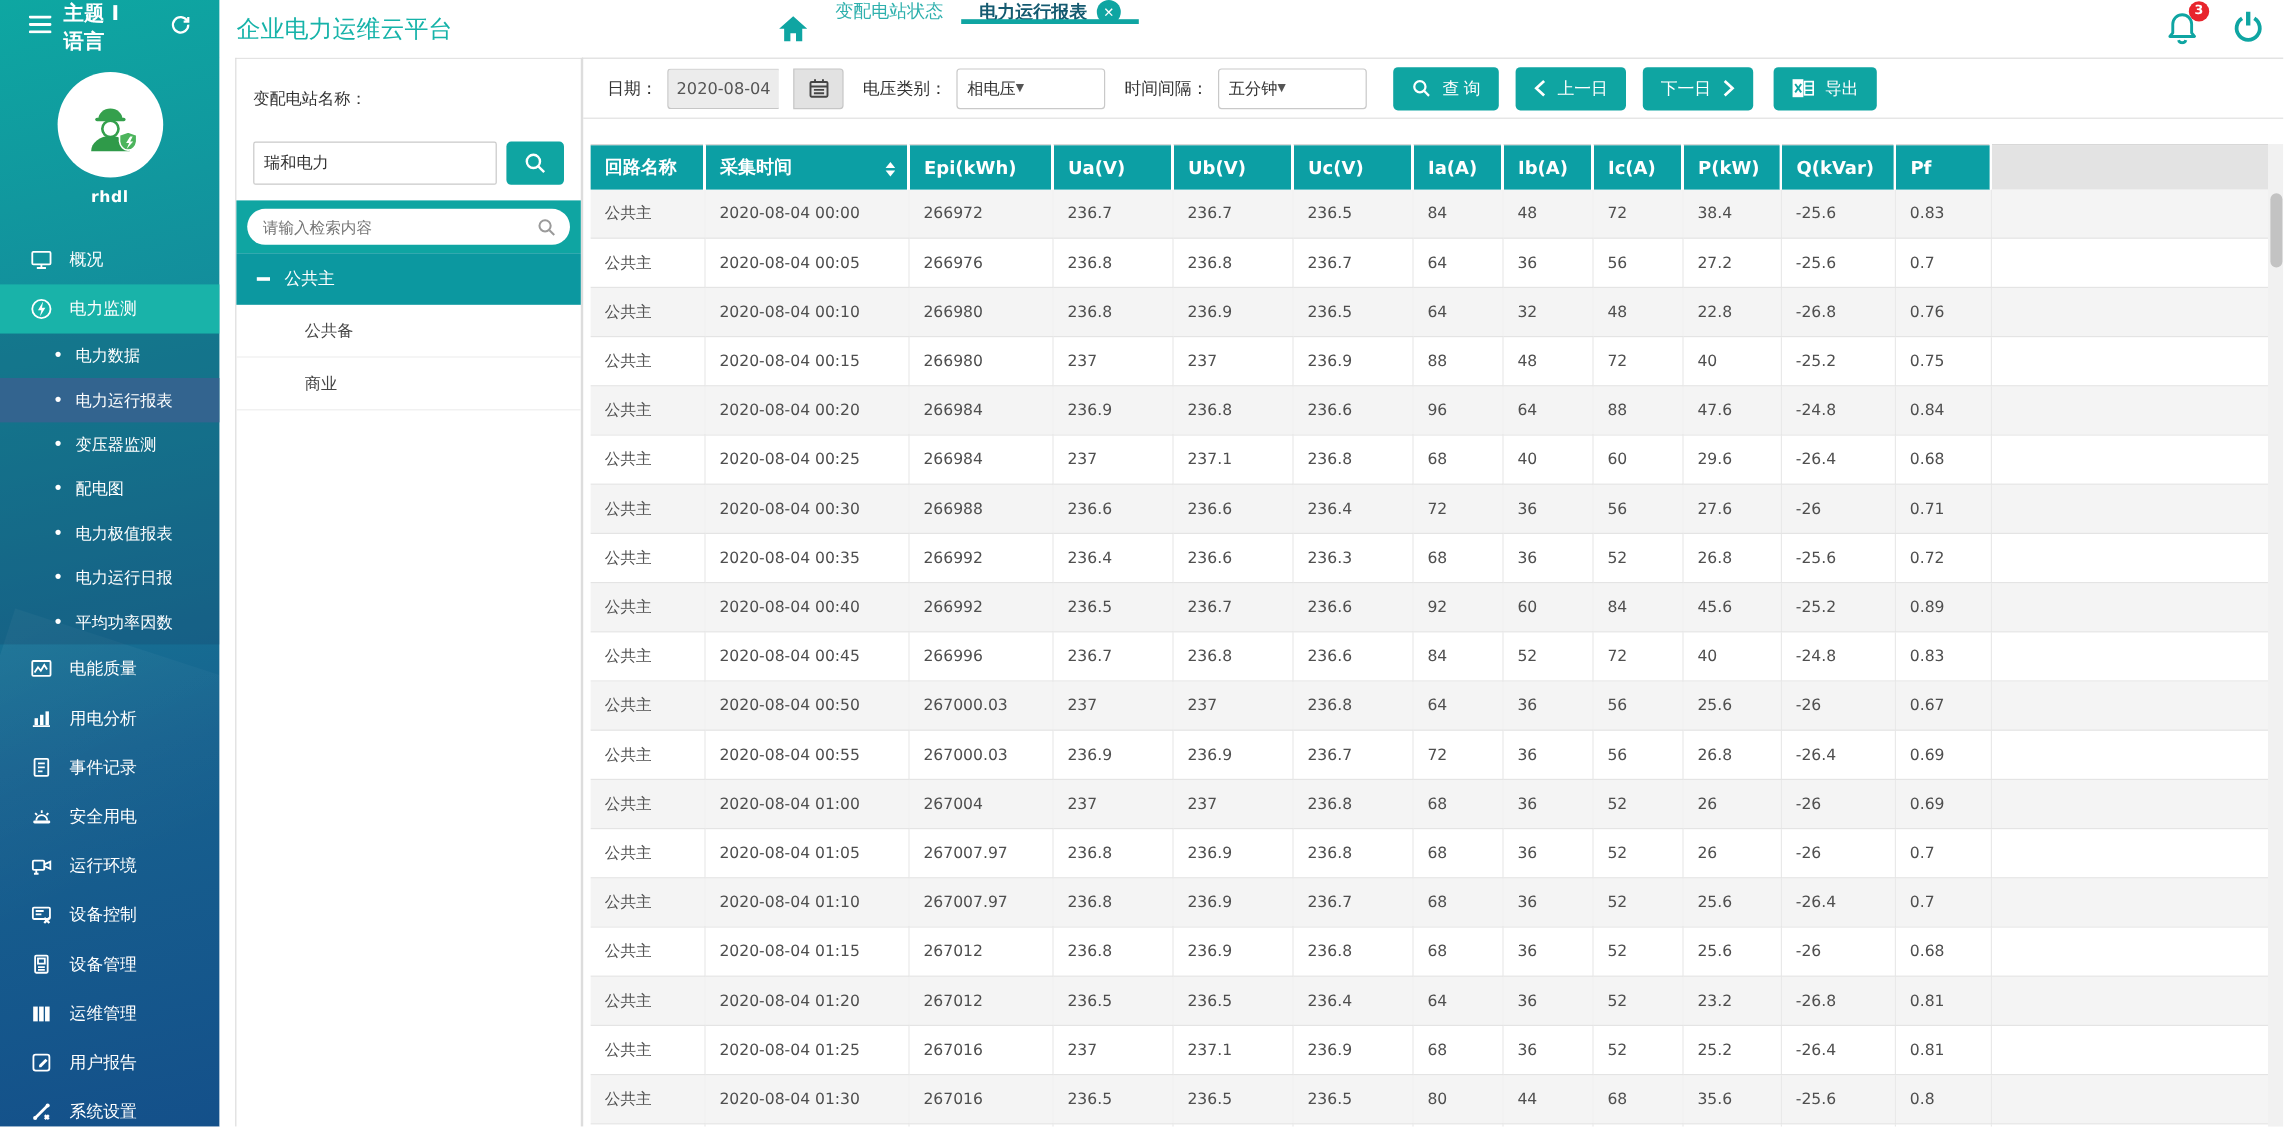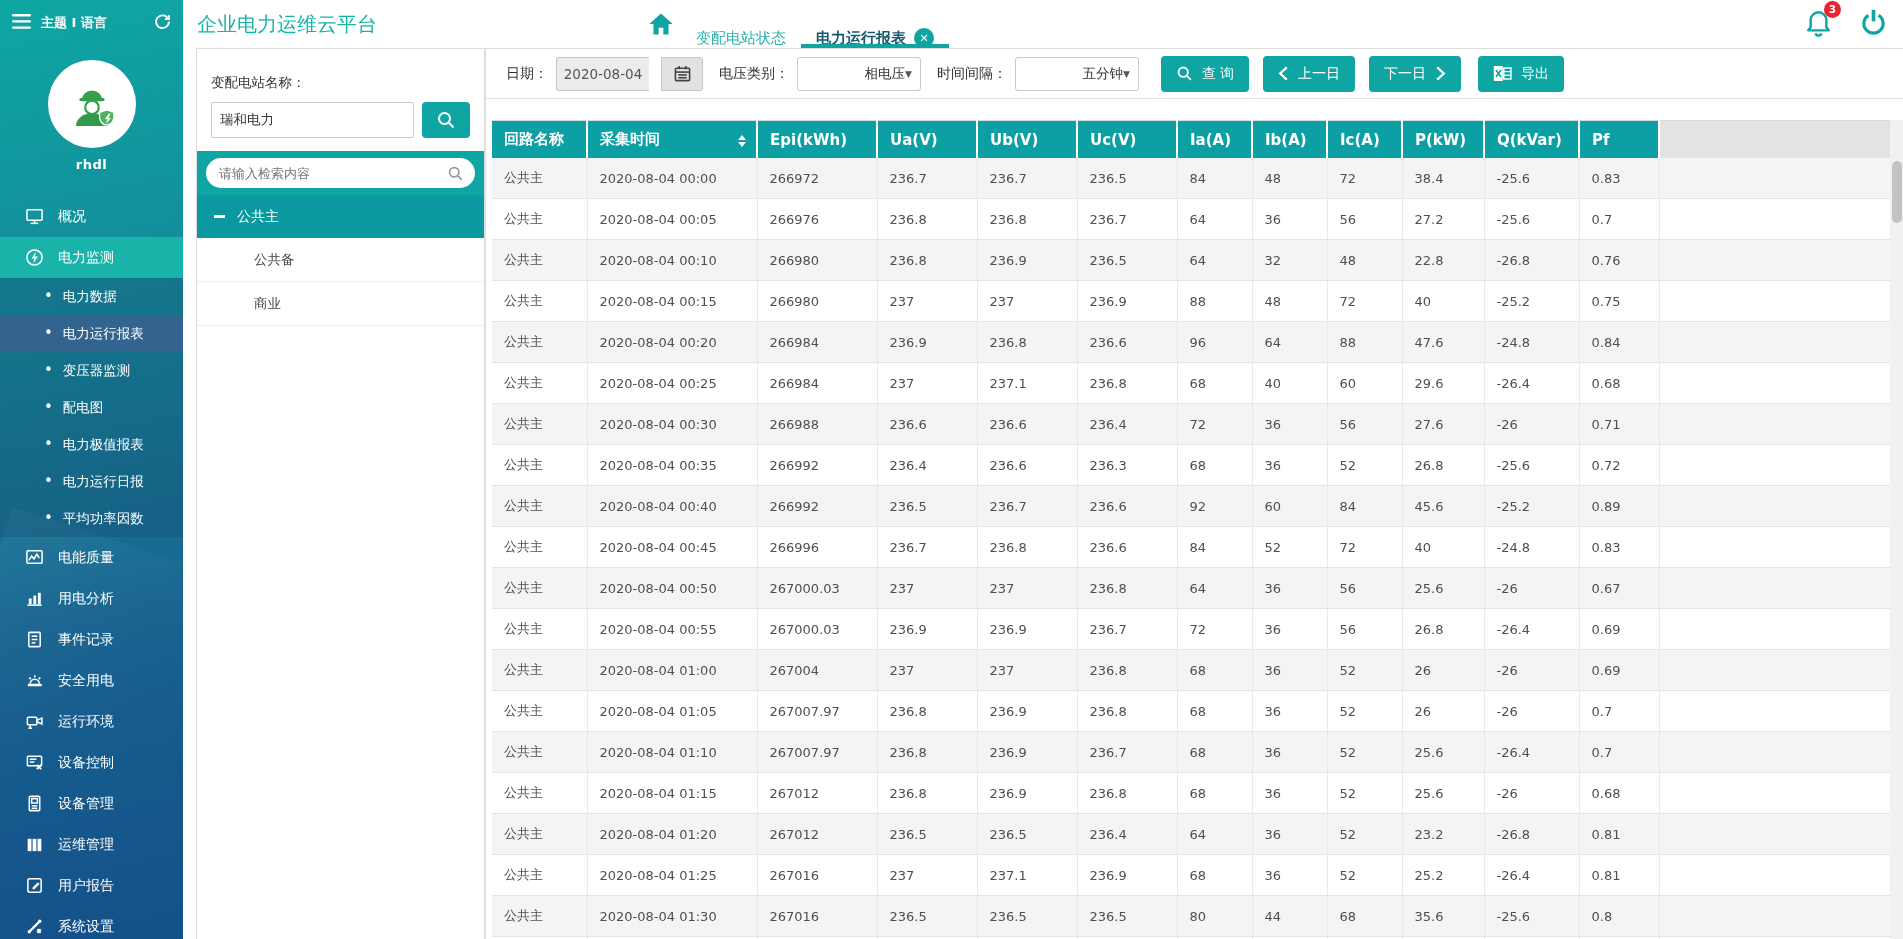--- a/index.html
+++ b/index.html
@@ -3,74 +3,74 @@
 <meta charset="utf-8">
 <style>
   html,body{margin:0;padding:0;background:#fff;}
   .app{display:flex;width:1903px;height:939px;overflow:hidden;background:#fff;
        font-family:"DejaVu Sans","Liberation Sans",sans-serif;}
   
   .sidebar{width:183px;flex:none;color:#fff;position:relative;overflow:hidden;
     background:linear-gradient(168deg,var(--sidebar-top) 0%,#14879a 36%,#17628f 66%,var(--sidebar-bottom) 100%);}
   .sidebar::after{content:"";position:absolute;left:-40px;top:540px;width:260px;height:300px;
     background:linear-gradient(135deg,rgba(255,255,255,.05),rgba(255,255,255,0) 60%);transform:rotate(18deg);pointer-events:none;}
-  .sb-top{height:46px;display:flex;align-items:center;padding:0 12px;gap:10px;font-size:13px;font-weight:bold;}
+  .sb-top{height:46px;display:flex;align-items:center;padding:0 24px;gap:10px;font-size:17px;font-weight:bold;}
   .sb-top .spacer{flex:1;}
   .avatar-wrap{text-align:center;margin-top:14px;}
   .avatar{width:88px;height:88px;border-radius:50%;background:#fff;margin:0 auto;display:flex;align-items:center;justify-content:center;}
   .user-name{margin-top:9px;font-size:13px;font-weight:bold;letter-spacing:.5px;}
   #sb-menu{margin-top:24px;position:relative;z-index:2;}
   .sb-item{height:41px;display:flex;align-items:center;gap:14px;padding-left:24px;font-size:14px;cursor:pointer;}
   .sb-item.active{background:var(--active-item);}
   .sb-ico{width:20px;display:flex;justify-content:center;align-items:center;}
   .sb-sub{background:rgba(23,70,105,0.30);}
   .sb-subitem{height:37px;display:flex;align-items:center;gap:10px;padding-left:44px;font-size:13.5px;cursor:pointer;}
   .sb-subitem.selected{background:var(--submenu-selected);}
   .dot{font-size:15px;line-height:1;}
   
   .main{flex:1;display:flex;flex-direction:column;position:relative;min-width:0;}
   .main-header{height:48px;flex:none;position:relative;display:flex;align-items:center;background:#fff;}
   .page-title{font-size:20px;color:var(--title-teal);margin-left:14px;font-weight:500;}
   .home-btn{position:absolute;left:465px;top:12px;cursor:pointer;}
-  .tabs{position:absolute;left:498px;top:0;height:48px;display:flex;align-items:flex-end;}
+  .tabs{position:absolute;left:498px;top:0;height:48px;display:flex;align-items:flex-start;}
   .tab{padding:0 15px;display:flex;align-items:center;gap:8px;font-size:15px;color:#2fb0ad;cursor:pointer;position:relative;}
   .tab.active{color:var(--tab-active-text);font-weight:bold;}
   .tab.active::after{content:"";position:absolute;left:0;right:0;bottom:0;height:4px;background:var(--teal);}
   .tab-close{width:20px;height:20px;border-radius:50%;background:var(--teal);color:#fff;font-size:11px;font-weight:bold;
     display:flex;align-items:center;justify-content:center;cursor:pointer;}
   .header-actions{position:absolute;right:16px;top:0;height:48px;display:flex;align-items:center;gap:28px;}
   .bell-wrap{position:relative;cursor:pointer;}
   .badge{position:absolute;top:-7px;right:-9px;background:var(--badge-red);color:#fff;border-radius:50%;
     width:17px;height:17px;font-size:10.5px;font-weight:bold;display:flex;align-items:center;justify-content:center;}
   
   .main-body{flex:1;display:flex;padding-left:13px;min-height:0;background:#fff;}
   .left-panel{width:289px;flex:none;border:1px solid #ddd;border-bottom:none;box-sizing:border-box;padding:25px 14px 0;}
   .station-label{font-size:13.5px;color:#333;}
-  .station-row{display:flex;margin-top:10px;}
+  .station-row{display:flex;margin-top:26px;}
   .station-row input{flex:1;min-width:0;height:34px;border:1px solid #c9c9c9;border-radius:2px;padding:0 8px;font-size:13.5px;color:#333;outline:none;}
   .station-row button{width:48px;height:36px;margin-left:8px;background:var(--teal);border:none;border-radius:4px;cursor:pointer;display:flex;align-items:center;justify-content:center;}
   .tree-search{margin:13px -14px 0;background:var(--teal);padding:7px 9px;}
   .pill{display:flex;align-items:center;background:#fff;border-radius:16px;height:30px;padding:0 11px;}
   .pill input{border:none;outline:none;flex:1;font-size:13px;color:#4c1d95;background:transparent;}
   .tree{margin:0 -14px;}
   .tree-row{height:43px;display:flex;align-items:center;font-size:13.5px;color:#444;border-bottom:1px solid #eee;cursor:pointer;}
   .tree-row.root{background:var(--teal-dark);color:#fff;border-bottom:none;padding-left:17px;gap:12px;font-size:14px;}
   .tree-row.child{padding-left:57px;}
   .minus{display:inline-block;width:11px;height:2.5px;background:#fff;}
   
   .content{flex:1;border-left:1px solid #ddd;border-top:1px solid #ddd;position:relative;min-width:0;}
   .toolbar{height:49px;border-bottom:1px solid #e0e0e0;display:flex;align-items:center;padding-left:20px;font-size:14px;color:#333;}
   .tb-label{margin-right:8px;white-space:nowrap;}
   .date-group{display:flex;margin-right:16px;gap:12px;}
   .date-box{width:92px;height:32px;background:#ececec;border:1px solid #c6c6c6;border-right:none;border-radius:3px 0 0 3px;
     display:flex;align-items:center;justify-content:center;color:#555;font-size:13.5px;cursor:pointer;}
   .cal-btn{width:42px;height:34px;background:#e2e2e2;border:1px solid #c6c6c6;border-radius:0 3px 3px 0;
     display:flex;align-items:center;justify-content:center;cursor:pointer;box-sizing:border-box;}
   .select{width:106px;height:32px;border:1px solid #c9c9c9;border-radius:3px;background:#fff;display:flex;align-items:center;
-    justify-content:flex-end;padding:0 8px;font-size:13.5px;color:#333;margin-right:16px;cursor:pointer;}
+    justify-content:flex-start;padding:0 8px;font-size:13.5px;color:#333;margin-right:16px;cursor:pointer;}
   .caret{font-size:9px;color:#555;}
   .btn{height:36px;background:var(--teal);color:#fff;border:none;border-radius:4px;padding:0 15px;font-size:14px;
     display:inline-flex;align-items:center;gap:9px;cursor:pointer;margin-right:14px;white-space:nowrap;}
   .btn.export{margin-left:3px;}
   
   .table-wrap{position:relative;margin:21px 0 0 6px;height:821px;overflow:hidden;padding-right:13px;}
   table{border-collapse:collapse;table-layout:fixed;width:100%;border-top:1px solid #d8d8d8;}
   thead th{background:var(--header-teal);color:#fff;font-size:15px;font-weight:bold;text-align:left;height:37px;
     padding:0 0 0 12px;border-right:2px solid #fff;overflow:hidden;white-space:nowrap;cursor:pointer;}
   thead th.filler{background:#e3e3e3;border-right:none;cursor:default;}

